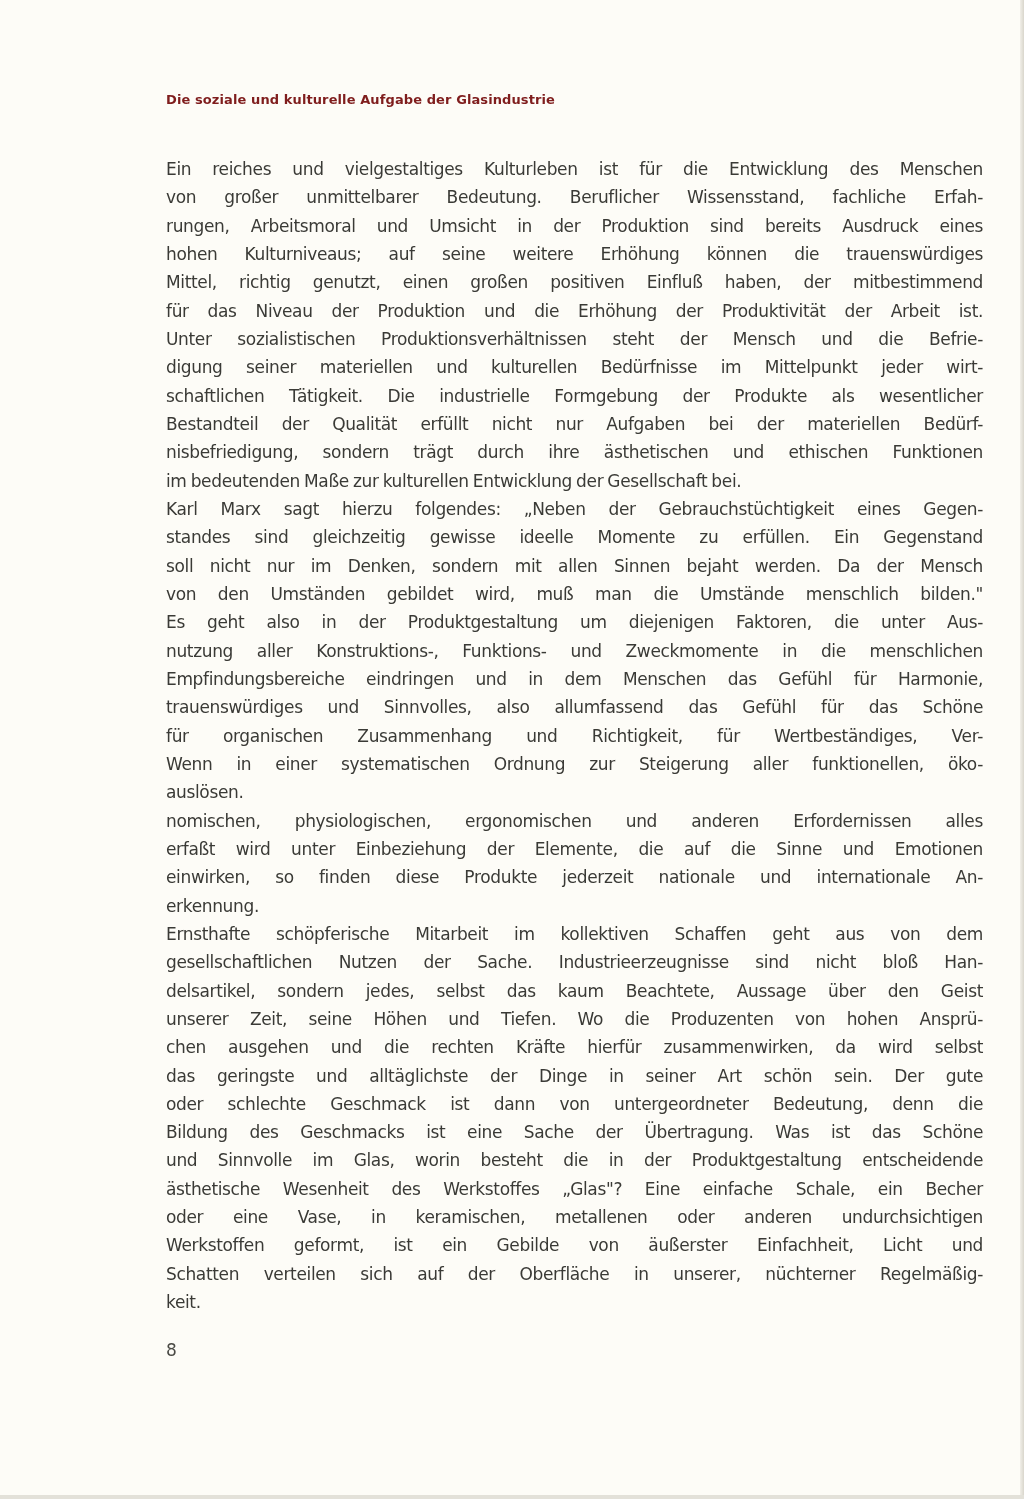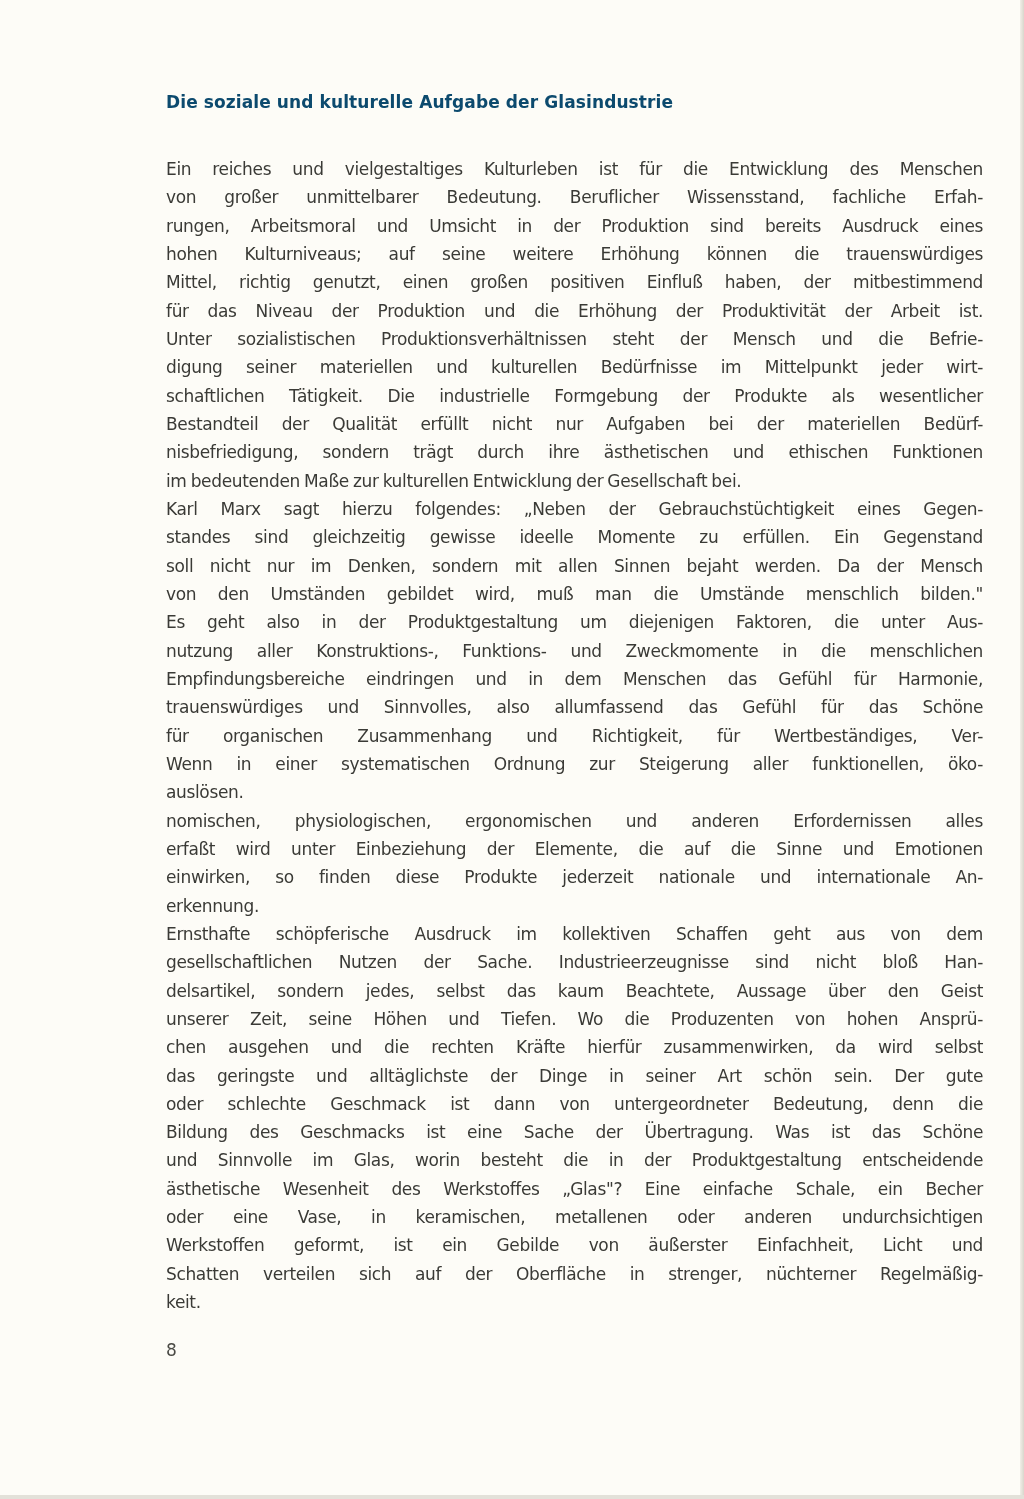--- a/index.html
+++ b/index.html
@@ -13,21 +13,21 @@
   .page-edge {
     position: absolute; right: 0; top: 0; width: 4px; height: 100%;
     background: linear-gradient(to right, #f1efe8, #d9d6cc);
   }
   .bottom-edge {
     position: absolute; left: 0; bottom: 0; width: 100%; height: 4px;
     background: #e3e1d9;
   }
   .heading {
     position: absolute; left: 166px; top: 92px;
-    font-size: 17px; font-weight: bold; color: #0c4a6e;
+    font-size: 13px; font-weight: bold; color: #7f1d1d;
     letter-spacing: 0.1px; white-space: nowrap;
   }
   .body-text {
     position: absolute; left: 166px; top: 155px; width: 817px;
   }
   .line {
     height: 28.33px; line-height: 28.33px;
     font-size: 17px; white-space: nowrap;
     text-align: justify; text-align-last: justify;
     letter-spacing: -0.35px; word-spacing: -1px;
@@ -67,29 +67,29 @@
     <div class="line">nutzung aller Konstruktions-, Funktions- und Zweckmomente in die menschlichen</div>
     <div class="line">Empfindungsbereiche eindringen und in dem Menschen das Gefühl für Harmonie,</div>
     <div class="line">trauenswürdiges und Sinnvolles, also allumfassend das Gefühl für das Schöne</div>
     <div class="line">für organischen Zusammenhang und Richtigkeit, für Wertbeständiges, Ver-</div>
     <div class="line">Wenn in einer systematischen Ordnung zur Steigerung aller funktionellen, öko-</div>
     <div class="line last">auslösen.</div>
     <div class="line">nomischen, physiologischen, ergonomischen und anderen Erfordernissen alles</div>
     <div class="line">erfaßt wird unter Einbeziehung der Elemente, die auf die Sinne und Emotionen</div>
     <div class="line">einwirken, so finden diese Produkte jederzeit nationale und internationale An-</div>
     <div class="line last">erkennung.</div>
-    <div class="line">Ernsthafte schöpferische Ausdruck im kollektiven Schaffen geht aus von dem</div>
+    <div class="line">Ernsthafte schöpferische Mitarbeit im kollektiven Schaffen geht aus von dem</div>
     <div class="line">gesellschaftlichen Nutzen der Sache. Industrieerzeugnisse sind nicht bloß Han-</div>
     <div class="line">delsartikel, sondern jedes, selbst das kaum Beachtete, Aussage über den Geist</div>
     <div class="line">unserer Zeit, seine Höhen und Tiefen. Wo die Produzenten von hohen Ansprü-</div>
     <div class="line">chen ausgehen und die rechten Kräfte hierfür zusammenwirken, da wird selbst</div>
     <div class="line">das geringste und alltäglichste der Dinge in seiner Art schön sein. Der gute</div>
     <div class="line">oder schlechte Geschmack ist dann von untergeordneter Bedeutung, denn die</div>
     <div class="line">Bildung des Geschmacks ist eine Sache der Übertragung. Was ist das Schöne</div>
     <div class="line">und Sinnvolle im Glas, worin besteht die in der Produktgestaltung entscheidende</div>
     <div class="line">ästhetische Wesenheit des Werkstoffes „Glas"? Eine einfache Schale, ein Becher</div>
     <div class="line">oder eine Vase, in keramischen, metallenen oder anderen undurchsichtigen</div>
     <div class="line">Werkstoffen geformt, ist ein Gebilde von äußerster Einfachheit, Licht und</div>
-    <div class="line">Schatten verteilen sich auf der Oberfläche in strenger, nüchterner Regelmäßig-</div>
+    <div class="line">Schatten verteilen sich auf der Oberfläche in unserer, nüchterner Regelmäßig-</div>
     <div class="line last">keit.</div>
   </div>
 
 <div class="page-number">8</div>
 
 </body></html>

